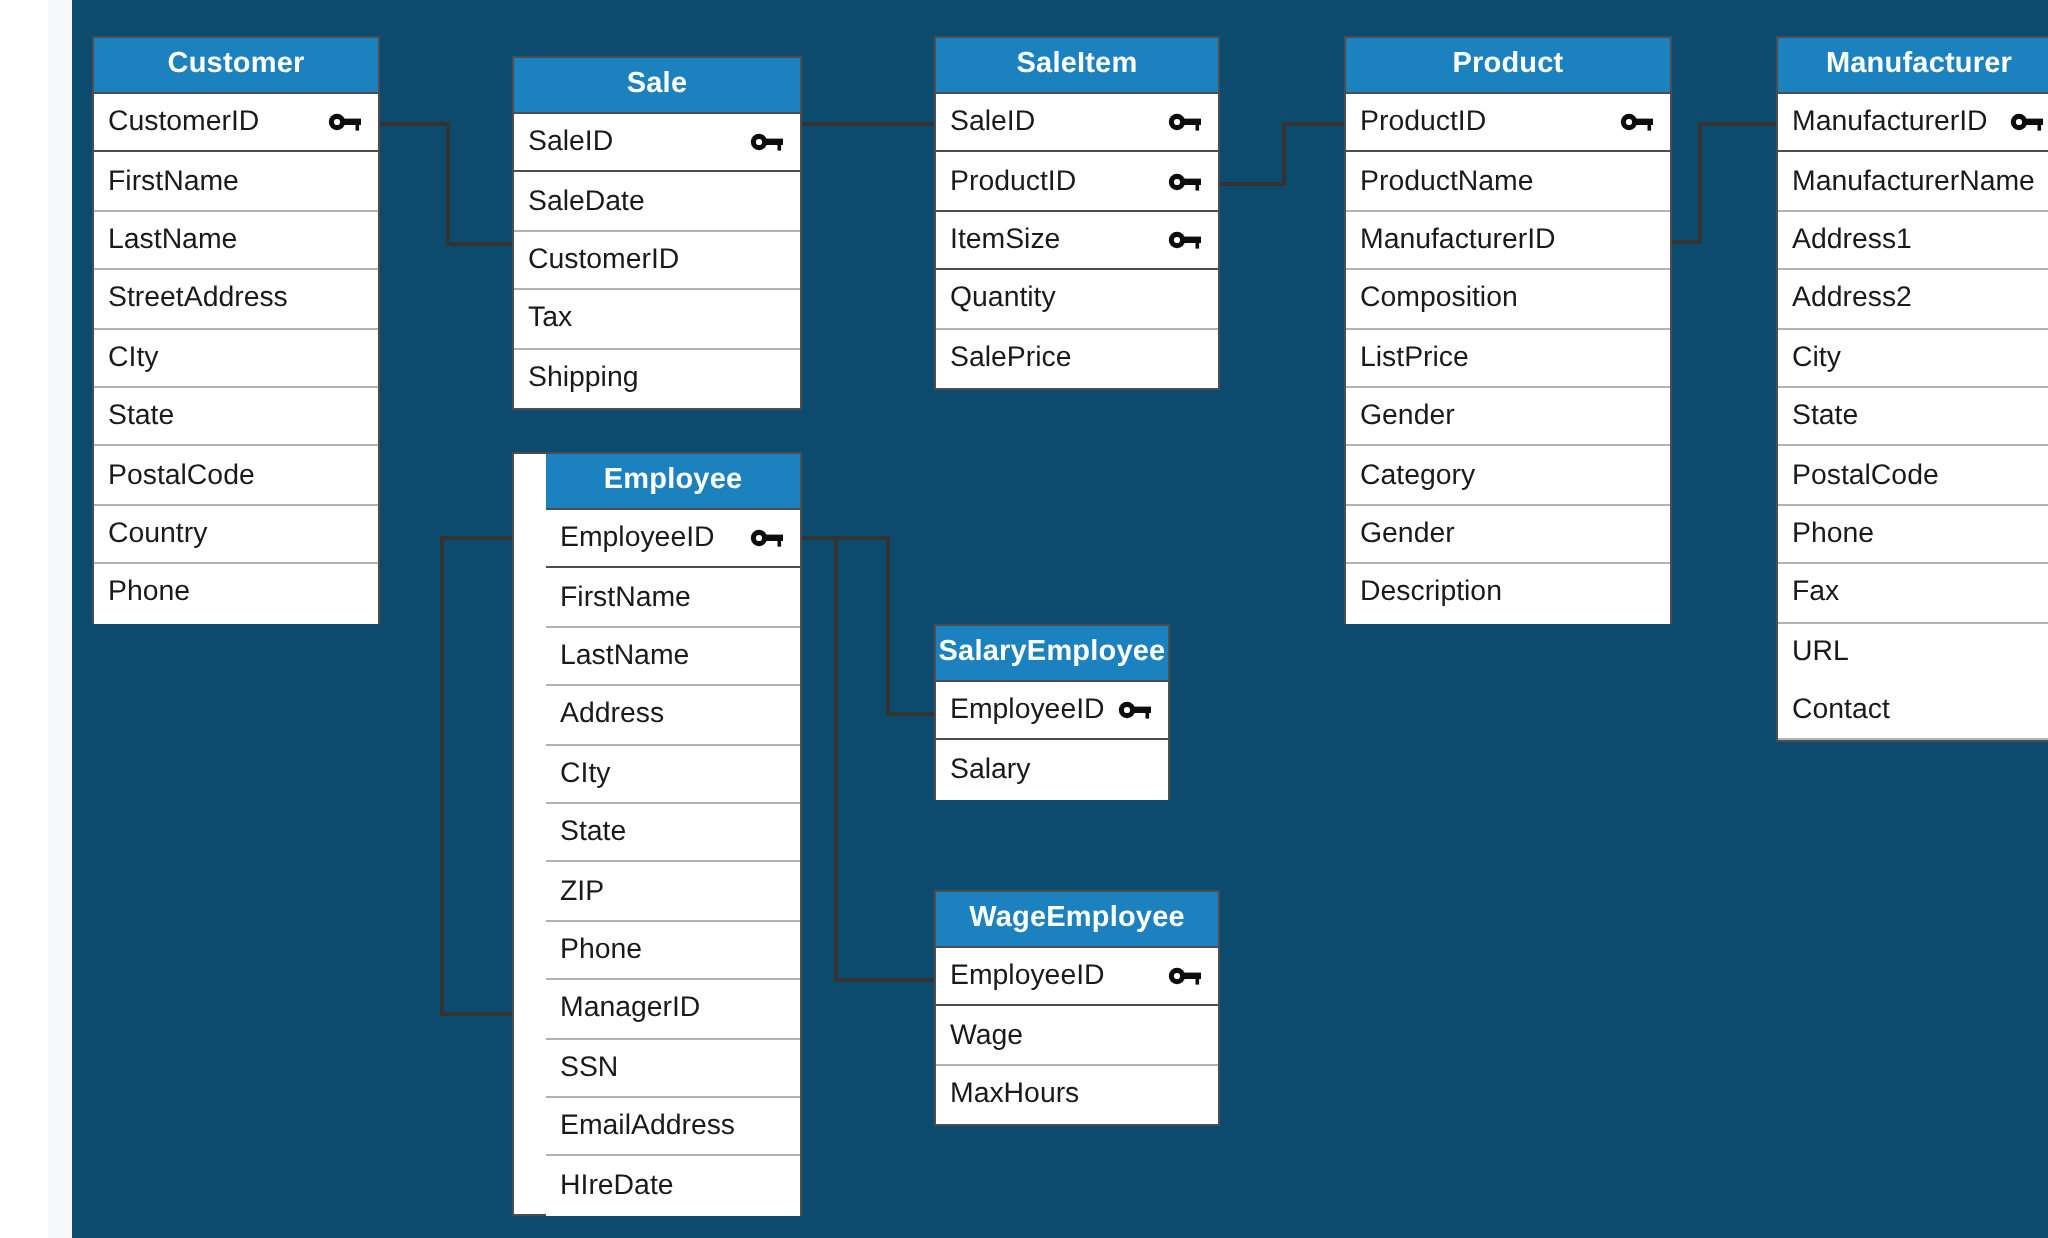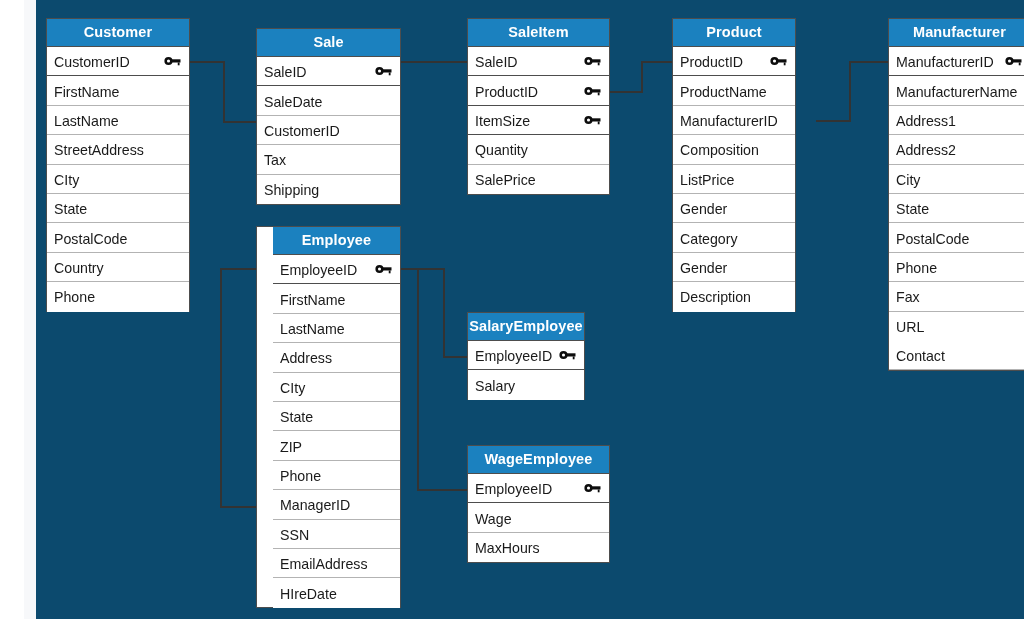--- a/index.html
+++ b/index.html
@@ -163,21 +163,21 @@
             <svg viewBox="0 0 34 22" width="17" height="11" aria-hidden="true">
               <circle cx="9" cy="11" r="8.2" fill="#0d0d0d"></circle>
               <circle cx="9" cy="11" r="3.1" fill="#ffffff"></circle>
               <rect x="15" y="7.6" width="18" height="6.4" fill="#0d0d0d"></rect>
               <rect x="27.5" y="14" width="3.6" height="5.6" fill="#0d0d0d"></rect>
             </svg>
           </span></div>
         <div class="attr"><span class="attr-name">Quantity</span></div>
         <div class="attr last"><span class="attr-name">SalePrice</span></div>
       </div>
-      <div class="entity" style="left: 648px; top: 18px; width: 124px; height: 294.2px;">
+      <div class="entity" style="left: 648px; top: 18px; width: 164px; height: 294.2px;">
         <div class="entity-header" style="background: rgb(27, 129, 191); color: rgb(255, 255, 255);">Product</div>
         <div class="attr thick"><span class="attr-name">ProductID</span><span class="key-icon">
             <svg viewBox="0 0 34 22" width="17" height="11" aria-hidden="true">
               <circle cx="9" cy="11" r="8.2" fill="#0d0d0d"></circle>
               <circle cx="9" cy="11" r="3.1" fill="#ffffff"></circle>
               <rect x="15" y="7.6" width="18" height="6.4" fill="#0d0d0d"></rect>
               <rect x="27.5" y="14" width="3.6" height="5.6" fill="#0d0d0d"></rect>
             </svg>
           </span></div>
         <div class="attr"><span class="attr-name">ProductName</span></div>

